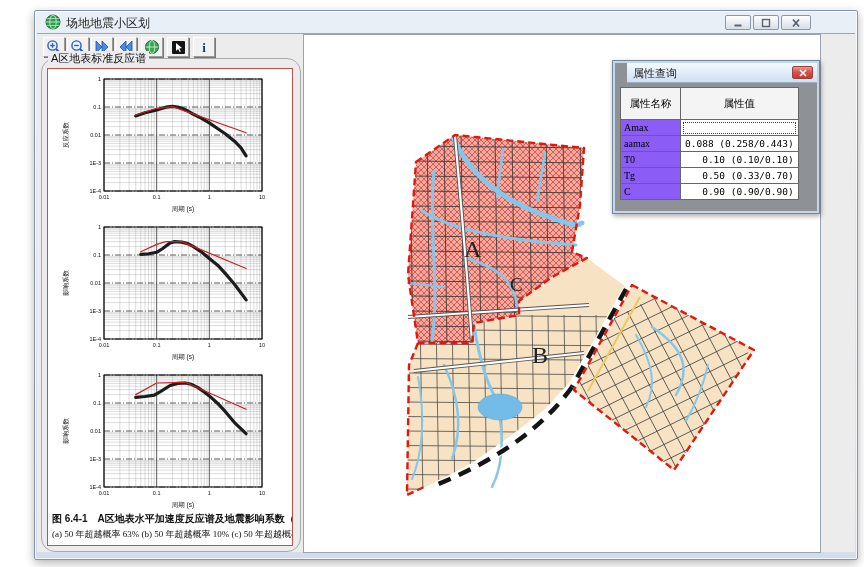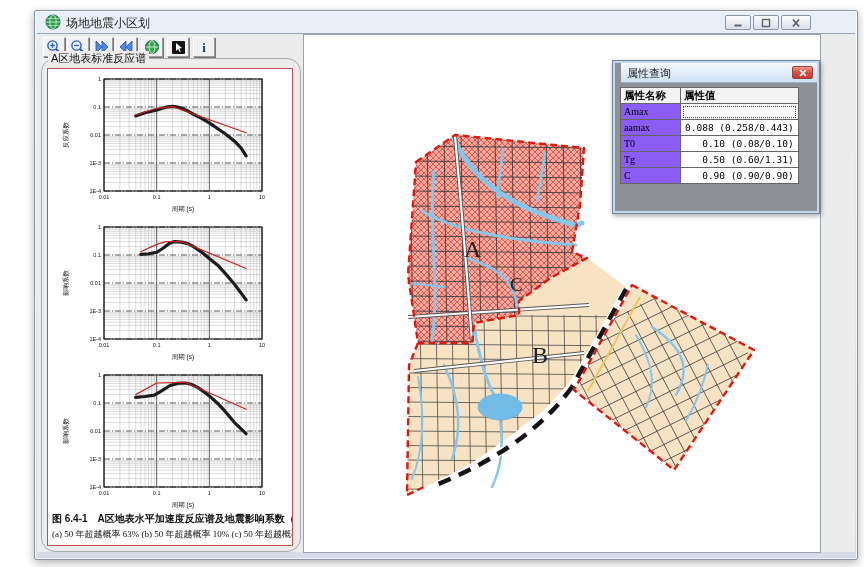--- a/index.html
+++ b/index.html
@@ -36,28 +36,28 @@
   .caption .l2{font-size:9px;color:#111;font-family:"Liberation Serif",serif;white-space:nowrap;margin-top:2px;}
 
   
   .map-panel{position:absolute;left:266px;top:0px;width:516px;height:517px;background:#fff;
              border:1px solid #97a3b0;}
   .map-panel svg{display:block;}
 
   
   .dialog{position:absolute;left:575px;top:26px;width:206px;height:152px;background:#8e9196;
           border:1px solid #73879d;box-shadow:inset 0 0 0 2px #c4d6e8, 1px 2px 5px rgba(0,0,0,.35);}
-  .dlg-title{position:absolute;left:8px;top:2px;right:2px;height:19px;
+  .dlg-title{position:absolute;left:14px;top:2px;right:2px;height:19px;
              background:linear-gradient(#f4f9fe,#cfe0f2);border-bottom:1px solid #9ab0c6;text-align:center;}
   .dlg-title-text{position:absolute;left:6px;top:3px;font-size:11px;color:#15161a;}
   .dlg-close{position:absolute;right:4px;top:3px;width:21px;height:13px;border:1px solid #97423b;border-radius:2px;
              background:linear-gradient(#f0978c,#d9534a 45%,#c23a30);display:flex;align-items:center;justify-content:center;padding:0;}
   .attr-table{position:absolute;left:7px;top:26px;border-collapse:collapse;table-layout:fixed;background:#fff;}
   .attr-table td,.attr-table th{border:1px solid #666;height:15px;overflow:hidden;white-space:nowrap;}
-  .attr-table th{background:#f4f4f4;font-weight:bold;font-size:10.5px;text-align:left;padding:0 3px;}
+  .attr-table th{background:#f4f4f4;font-weight:normal;font-size:10.5px;text-align:center;padding:8px 3px;}
   .col-name{width:60px;} .col-val{width:112px;}
   .attr-name{font-family:"Liberation Serif",serif;font-size:10px;padding:0 3px;background:#8b5cf6;}
   .attr-value{font-family:"DejaVu Sans Mono",monospace;font-size:9.5px;text-align:right;padding:0 4px;}
   .focused{outline:1.5px dotted #444;outline-offset:-3px;}
 </style>
 </head>
 <body>
 
 <div class="screen">
   <div class="win">
@@ -571,25 +571,25 @@
               <tr>
                 <td class="attr-name">Amax</td>
                 <td class="attr-value focused"></td>
               </tr>
               <tr>
                 <td class="attr-name">aamax</td>
                 <td class="attr-value">0.088 (0.258/0.443)</td>
               </tr>
               <tr>
                 <td class="attr-name">T0</td>
-                <td class="attr-value">0.10 (0.08/0.10)</td>
+                <td class="attr-value">0.10 (0.10/0.10)</td>
               </tr>
               <tr>
                 <td class="attr-name">Tg</td>
-                <td class="attr-value">0.50 (0.60/1.31)</td>
+                <td class="attr-value">0.50 (0.33/0.70)</td>
               </tr>
               <tr>
                 <td class="attr-name">C</td>
                 <td class="attr-value">0.90 (0.90/0.90)</td>
               </tr>
             </tbody>
         </table>
       </div>
 
     </div>

